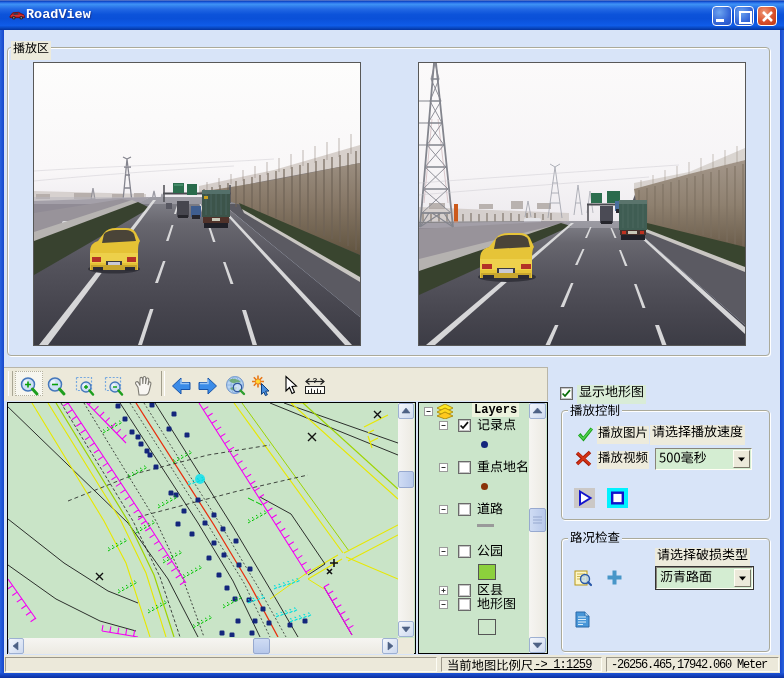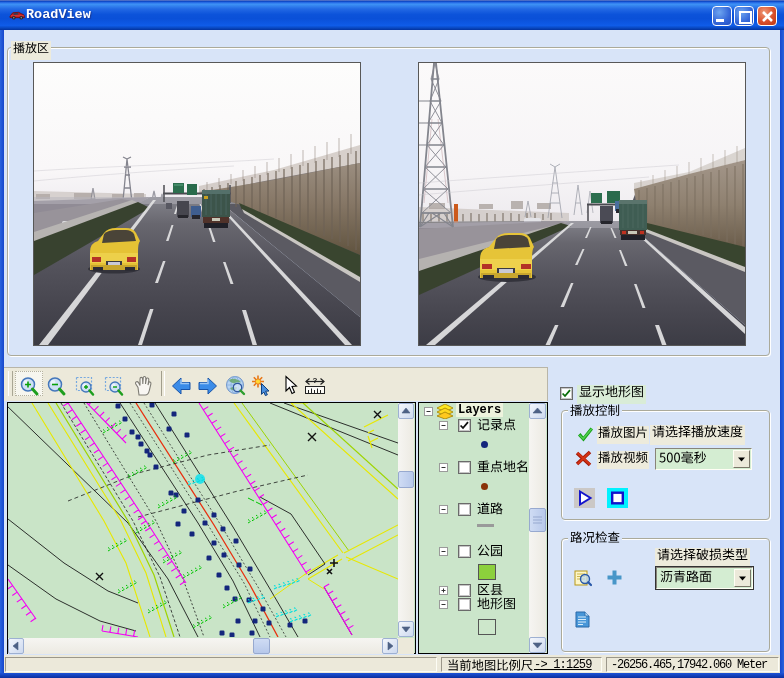--- a/index.html
+++ b/index.html
@@ -518,21 +518,21 @@
 <div class="abs" style="left:418px;top:402px;width:130px;height:252px;border:1px solid #000;box-sizing:border-box;background:#cbe5ca;"></div>
 <svg class="abs" style="left:424px;top:407px;" width="9" height="9" viewBox="0 0 9 9">
     <rect x="0.5" y="0.5" width="8" height="8" fill="#fff" stroke="#9a9a9a"></rect>
     <path d="M2.5 4.5 L6.5 4.5" stroke="#333" stroke-width="1"></path>
   </svg>
 <svg class="abs" style="left:436px;top:404px;" width="18" height="15" viewBox="0 0 18 15">
 <polygon points="9,0 17,4 9,8 1,4" fill="#ffe81e" stroke="#a08000" stroke-width="0.8"></polygon>
 <polygon points="9,4 17,8 9,12 1,8" fill="#ffd81e" stroke="#a08000" stroke-width="0.8"></polygon>
 <polygon points="9,8 17,12 9,15 1,12" fill="#ffc81e" stroke="#a08000" stroke-width="0.8"></polygon>
 </svg>
-<div class="abs" style="left:456px;top:403px;background:#edf3dd;font:bold 12px 'Liberation Mono',monospace;padding:0 2px;">Layers</div>
+<div class="abs" style="left:472px;top:403px;background:#edf3dd;font:bold 12px 'Liberation Mono',monospace;padding:0 2px;">Layers</div>
 <svg class="abs" style="left:439px;top:421px;" width="9" height="9" viewBox="0 0 9 9">
     <rect x="0.5" y="0.5" width="8" height="8" fill="#fff" stroke="#9a9a9a"></rect>
     <path d="M2.5 4.5 L6.5 4.5" stroke="#333" stroke-width="1"></path>
   </svg>
 <svg class="abs" style="left:458px;top:419px;" width="13" height="13" viewBox="0 0 13 13">
     <rect x="0.5" y="0.5" width="12" height="12" fill="#fff" stroke="#6a6a6a"></rect>
     <rect x="1.5" y="1.5" width="10" height="10" fill="none" stroke="#b8b8b8" stroke-width="0.8"></rect>
     <path d="M2.6 6.5 L5 9 L10 3.2" fill="none" stroke="#111" stroke-width="1.8"></path>
   </svg>
 <div class="abs" style="left:477px;top:418px;"><svg style="" width="39" height="14" viewBox="0 0 39 14">

